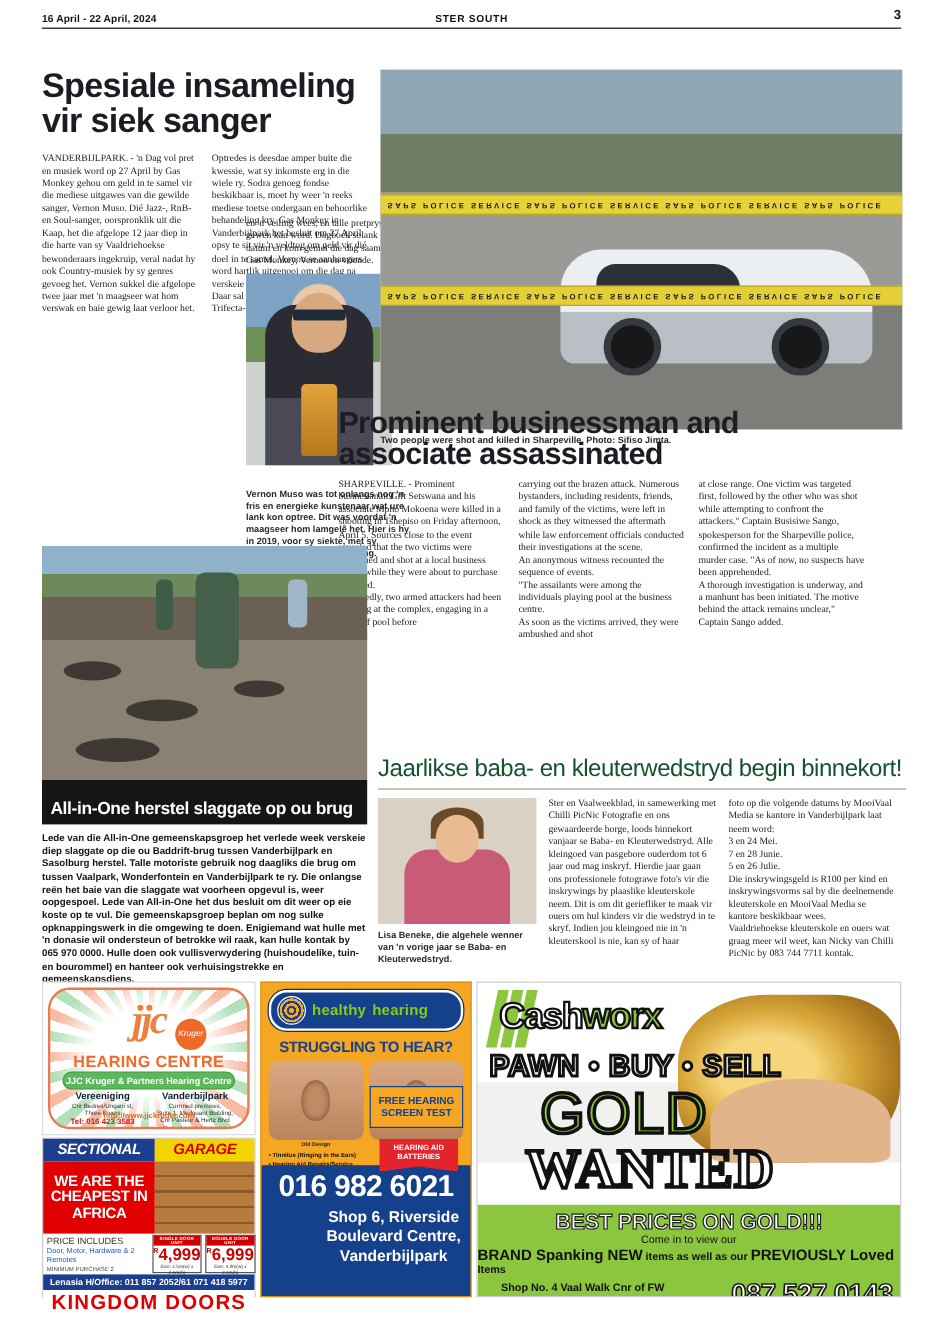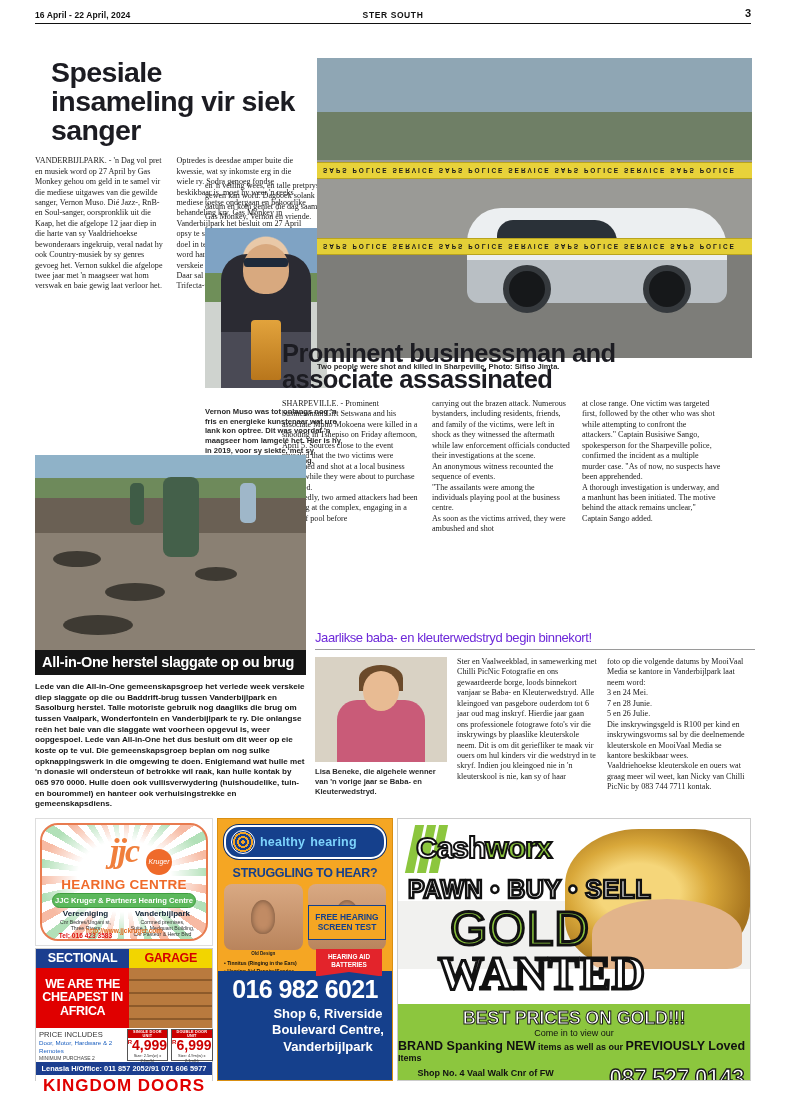--- a/index.html
+++ b/index.html
@@ -18,21 +18,21 @@
   .body-serif{font-family:"Liberation Serif",serif;font-size:8.1px;line-height:1.29;text-align:left;color:#1a1a1a;}
   .cap-bold{font-size:7.6px;font-weight:bold;line-height:1.3;color:#2a2a2a;}
 
   
   .ph{position:relative;overflow:hidden;background:#c9ccc8;}
   .ph::after{content:"";position:absolute;inset:0;}
 
   
   .top{position:relative;height:390px;}
   .col-left{position:absolute;left:0;top:18px;width:272px;}
-  .title1{font-size:28.5px;margin-left:16px;}
+  .title1{font-size:28.5px;}
   .two-col{column-count:2;column-gap:11px;margin-top:11px;}
 
   .portrait{width:122px;height:160px;margin-top:5px;border:0;}
   .portrait-inner{width:100%;height:100%;
     background:
       radial-gradient(circle at 50% 20%, #e9c9a8 0 16%, rgba(233,201,168,0) 17%),
       linear-gradient(#7fa3c4 0 28%, #6f8f59 28% 46%, #cfd3cf 46% 100%);}
   .portrait-fig{position:absolute;left:16px;right:16px;top:26px;bottom:0;
     background:linear-gradient(#2b2b33 0 58%, #4a4a55 58% 100%);border-radius:26px 26px 0 0;}
   .portrait-head{position:absolute;left:50%;top:16px;transform:translateX(-50%);
@@ -59,26 +59,26 @@
   .title2{font-size:25.5px;}
   .byline{font-size:8.6px;font-weight:bold;margin-top:12px;color:#1b1b1b;}
 
   
   .mid{position:absolute;left:35px;top:455px;width:280px;}
   .road-ph{width:271px;height:195px;position:relative;overflow:hidden;
     background:linear-gradient(#8fb2c8 0 12%, #6e8a5b 12% 22%, #6a6054 22% 40%, #8a8073 40% 100%);}
   .road-ph .pothole{position:absolute;background:#3e3a33;border-radius:50%;}
   .road-ph .person{position:absolute;background:#3f5c46;border-radius:5px;}
   .blackbar{background:#151515;color:#fff;font-weight:bold;font-size:14.5px;
-    padding:4px 7px 5px;letter-spacing:-.3px;width:271px;box-sizing:border-box;}
+    padding:16px 7px 5px;letter-spacing:-.3px;width:271px;box-sizing:border-box;}
   .mid-body{font-size:8.1px;line-height:1.32;font-weight:bold;margin-top:7px;width:271px;color:#161616;}
 
   
   .sec3{position:absolute;left:315px;top:630px;width:440px;}
-  .title3{font-size:13px;font-weight:normal;color:#6d28d9;letter-spacing:-.4px;}
+  .title3{font-size:20px;font-weight:normal;color:#14532d;letter-spacing:-.4px;}
   .sec3-rule{border-top:1px solid #9a9a9a;margin-top:4px;}
   .sec3-grid{display:flex;gap:10px;margin-top:7px;}
   .kid-ph{width:132px;height:105px;position:relative;overflow:hidden;
     background:linear-gradient(#d9d2c4 0 100%);}
   .kid-dress{position:absolute;left:22px;right:22px;bottom:0;height:62px;background:#c95b78;border-radius:20px 20px 0 0;}
   .kid-head{position:absolute;left:50%;top:14px;transform:translateX(-50%);width:36px;height:40px;border-radius:50%;background:#e8bb93;}
   .kid-hair{position:absolute;left:50%;top:8px;transform:translateX(-50%);width:44px;height:26px;border-radius:50% 50% 0 0;background:#6b4a2a;}
   .sec3-col{width:140px;}
 
   
@@ -99,21 +99,21 @@
   .jjc-sub{position:absolute;left:10px;right:10px;top:68px;text-align:center;font-weight:bold;font-size:7.6px;color:#fff;
     background:#5cb85c;border-radius:9px;padding:2px 0;border:1px solid #3f9d3f;}
   .jjc-cols{position:absolute;left:8px;right:8px;top:84px;display:flex;gap:6px;font-size:5.2px;color:#333;}
   .jjc-cols .c{flex:1;text-align:center;}
   .jjc-cols .c b{display:block;font-size:8px;color:#123;margin-bottom:1px;}
   .jjc-cols .c .tel{color:#d11;font-weight:bold;font-size:6.6px;margin-top:1px;}
   .jjc-url{position:absolute;left:0;right:0;bottom:5px;text-align:center;font-size:6.4px;color:#e06a1f;font-weight:bold;}
 
   
   .ad-kd{left:0;top:130px;width:178px;height:133px;background:#fff;border:1px solid #ccc;}
-  .kd-top{display:flex;height:19px;}
+  .kd-top{display:flex;height:19px;font-style:italic;}
   .kd-top .l{flex:0 0 53%;background:#1b3e8f;color:#fff;font-weight:bold;font-size:12.5px;text-align:center;line-height:19px;letter-spacing:-.3px;}
   .kd-top .r{flex:1;background:#f2d500;color:#d50000;font-weight:bold;font-size:12.5px;text-align:center;line-height:19px;letter-spacing:-.4px;}
   .kd-mid{display:flex;height:60px;}
   .kd-red{flex:0 0 53%;background:#e00000;color:#fff;font-weight:bold;font-size:12.5px;text-align:center;
     display:flex;flex-direction:column;justify-content:center;line-height:1.08;letter-spacing:-.3px;}
   .kd-door{flex:1;background:
      repeating-linear-gradient(#b97a3e 0 11px, #8d5a2a 11px 13px),
      repeating-linear-gradient(90deg, rgba(0,0,0,.18) 0 1px, rgba(0,0,0,0) 1px 27px);}
   .kd-info{display:flex;height:34px;}
   .kd-pi{flex:0 0 47%;padding:2px 3px;font-size:6.2px;color:#222;line-height:1.25;}
@@ -128,21 +128,21 @@
   .kd-box .sz{font-size:4px;text-align:center;color:#333;}
   .kd-tel{background:#1b3e8f;color:#fff;font-weight:bold;font-size:7.4px;text-align:center;line-height:13px;height:13px;}
   .kd-name{background:#fff;color:#e00000;font-weight:bold;font-size:17px;text-align:center;letter-spacing:1px;line-height:22px;}
 
   
   .ad-hh{left:182px;top:0;width:176px;height:263px;background:#f5a623;border:1px solid #d98f12;}
   .hh-logo{margin:6px 6px 0;height:30px;background:#15408c;border:2px solid #fff;border-radius:15px;
     display:flex;align-items:center;gap:5px;padding-left:5px;box-shadow:0 0 0 1px #0d2f6b;}
   .hh-swirl{width:22px;height:22px;border-radius:50%;background:
     repeating-radial-gradient(circle at 50% 50%, #f5a623 0 2px, #15408c 2px 4px);border:1px solid #fff;}
-  .hh-logo .t{color:#7dd3fc;font-weight:bold;font-size:12.5px;letter-spacing:.2px;}
+  .hh-logo .t{color:#84cc16;font-weight:bold;font-size:12.5px;letter-spacing:.2px;}
   .hh-q{text-align:center;color:#15408c;font-weight:bold;font-size:12.5px;margin-top:7px;letter-spacing:-.3px;}
   .hh-imgs{display:flex;gap:5px;margin:4px 6px 0;}
   .hh-img{flex:1;height:66px;border-radius:8px;position:relative;overflow:hidden;
     background:linear-gradient(#d9a983,#b9845c);}
   .hh-img .ear{position:absolute;left:50%;top:50%;transform:translate(-50%,-50%);width:24px;height:34px;
     border-radius:50% 50% 45% 45%;background:#c18b64;box-shadow:inset 0 0 6px rgba(0,0,0,.45);}
   .hh-cap{display:flex;gap:5px;margin:1px 6px 0;font-size:4.6px;font-weight:bold;color:#222;}
   .hh-cap div{flex:1;text-align:center;}
   .hh-bul{margin:4px 6px 0;font-size:5px;color:#111;font-weight:bold;line-height:1.55;}
   .hh-free{position:absolute;right:6px;top:86px;width:72px;background:#f5a623;border:1px solid #15408c;
@@ -334,21 +334,21 @@
             <div class="amt"><sup>R</sup><span>4,999</span></div>
             <div class="sz">Size: 2.5m(w) x 2.1m(h)</div>
           </div>
           <div class="kd-box">
             <div class="tag">DOUBLE DOOR UNIT</div>
             <div class="amt"><sup>R</sup><span>6,999</span></div>
             <div class="sz">Size: 4.9m(w) x 2.1m(h)</div>
           </div>
         </div>
       </div>
-      <div class="kd-tel">Lenasia H/Office: 011 857 2052/91    071 606 5977</div>
+      <div class="kd-tel">Lenasia H/Office: 011 857 2052/61    071 418 5977</div>
       <div class="kd-name">KINGDOM DOORS</div>
     </div>
 
     <div class="ad ad-hh">
       <div class="hh-bluebg"></div>
       <div class="hh-logo">
         <div class="hh-swirl"></div>
         <div class="t">healthy</div>
         <div class="t">hearing</div>
       </div>

